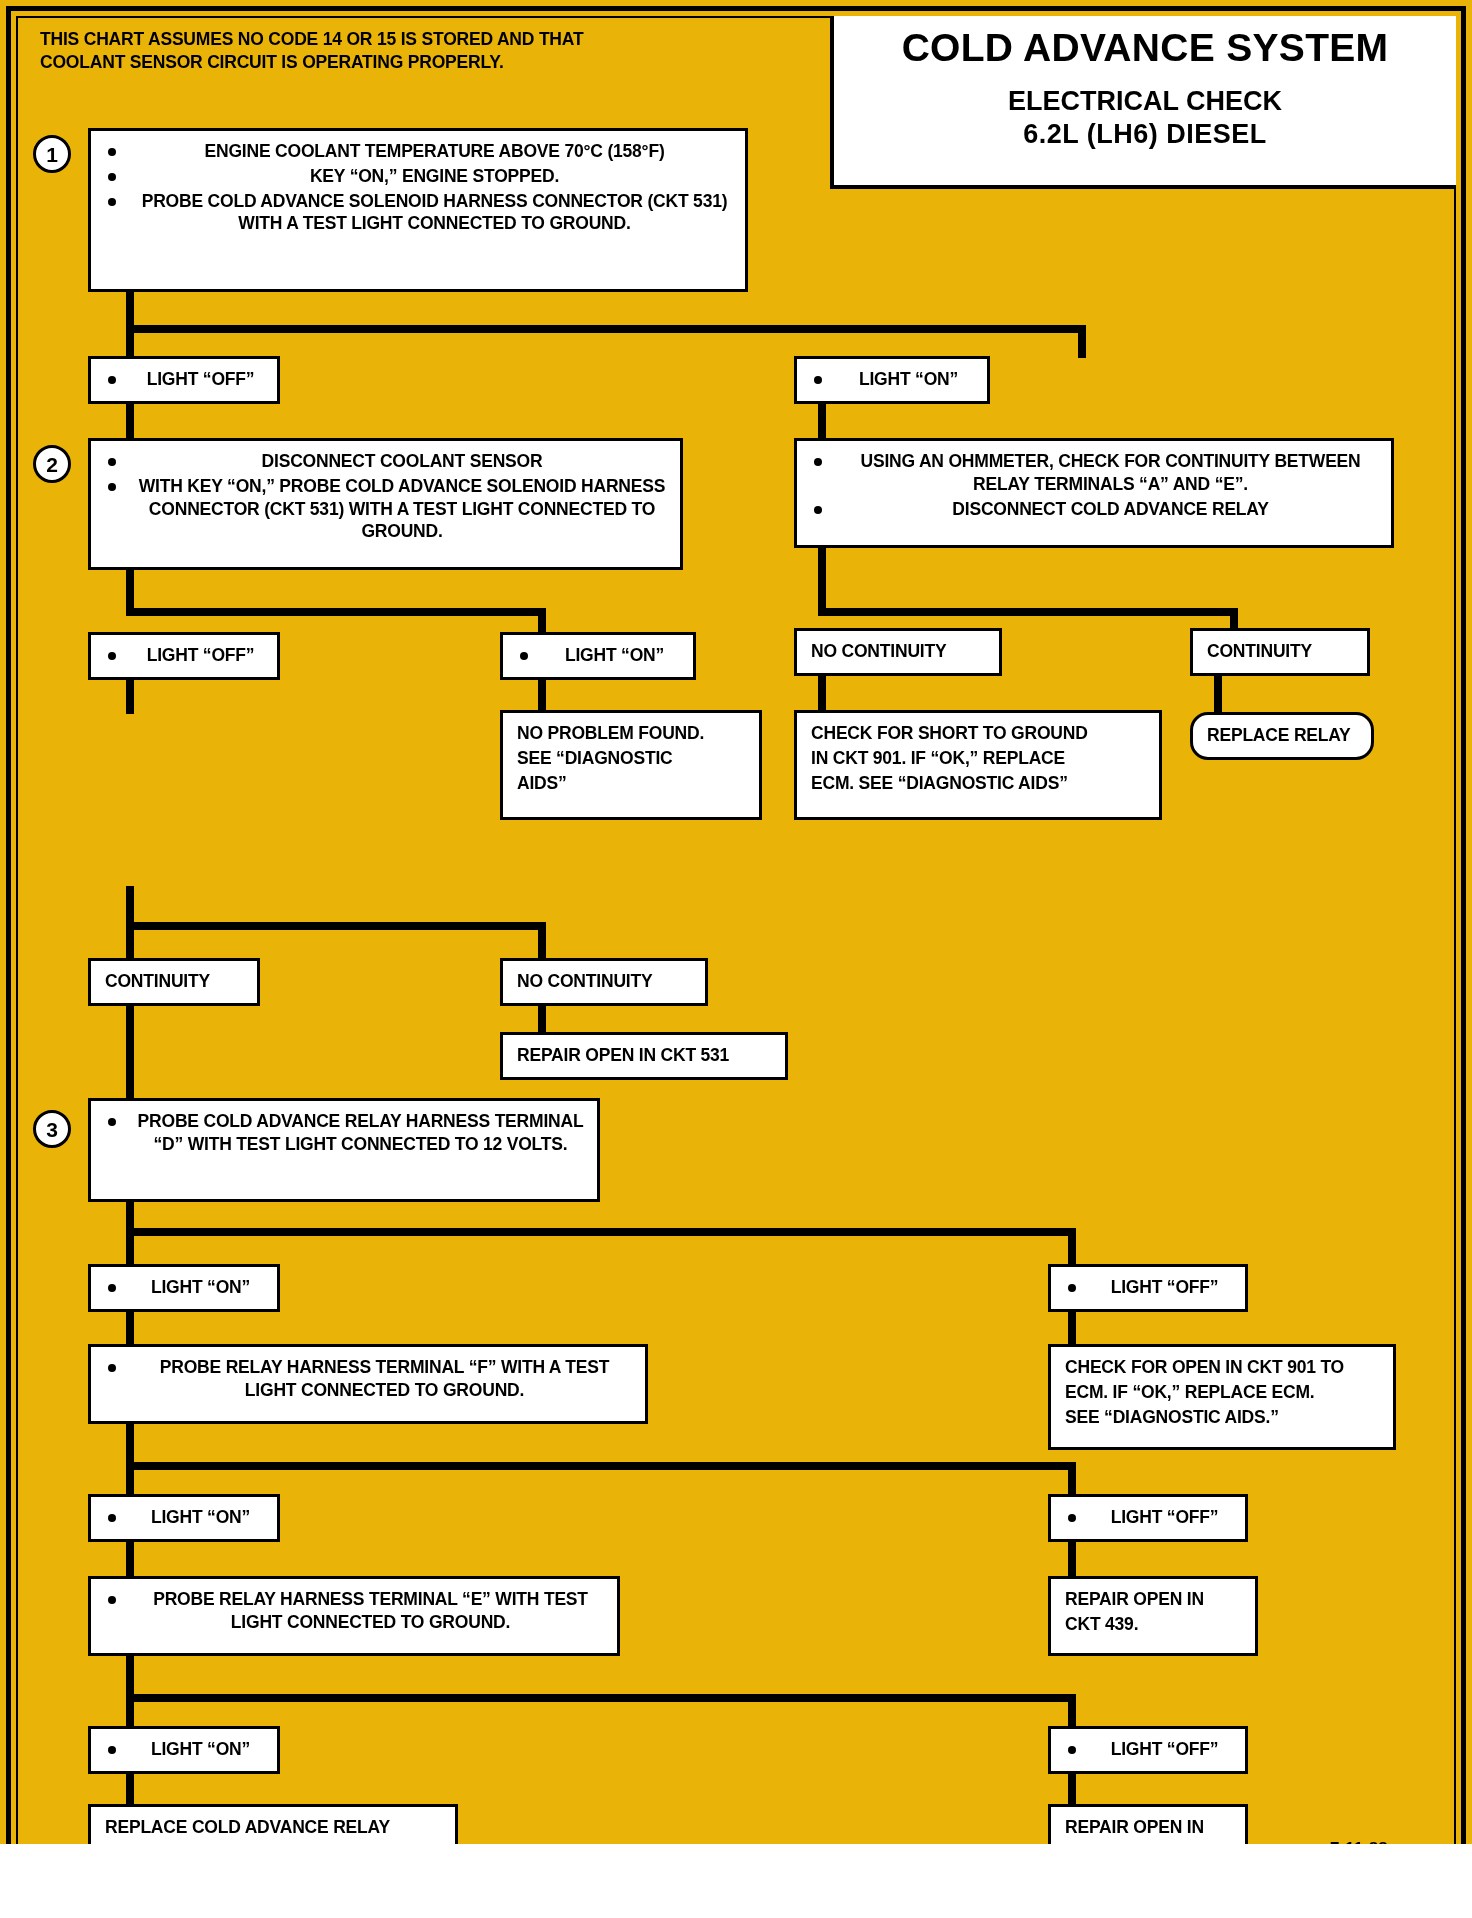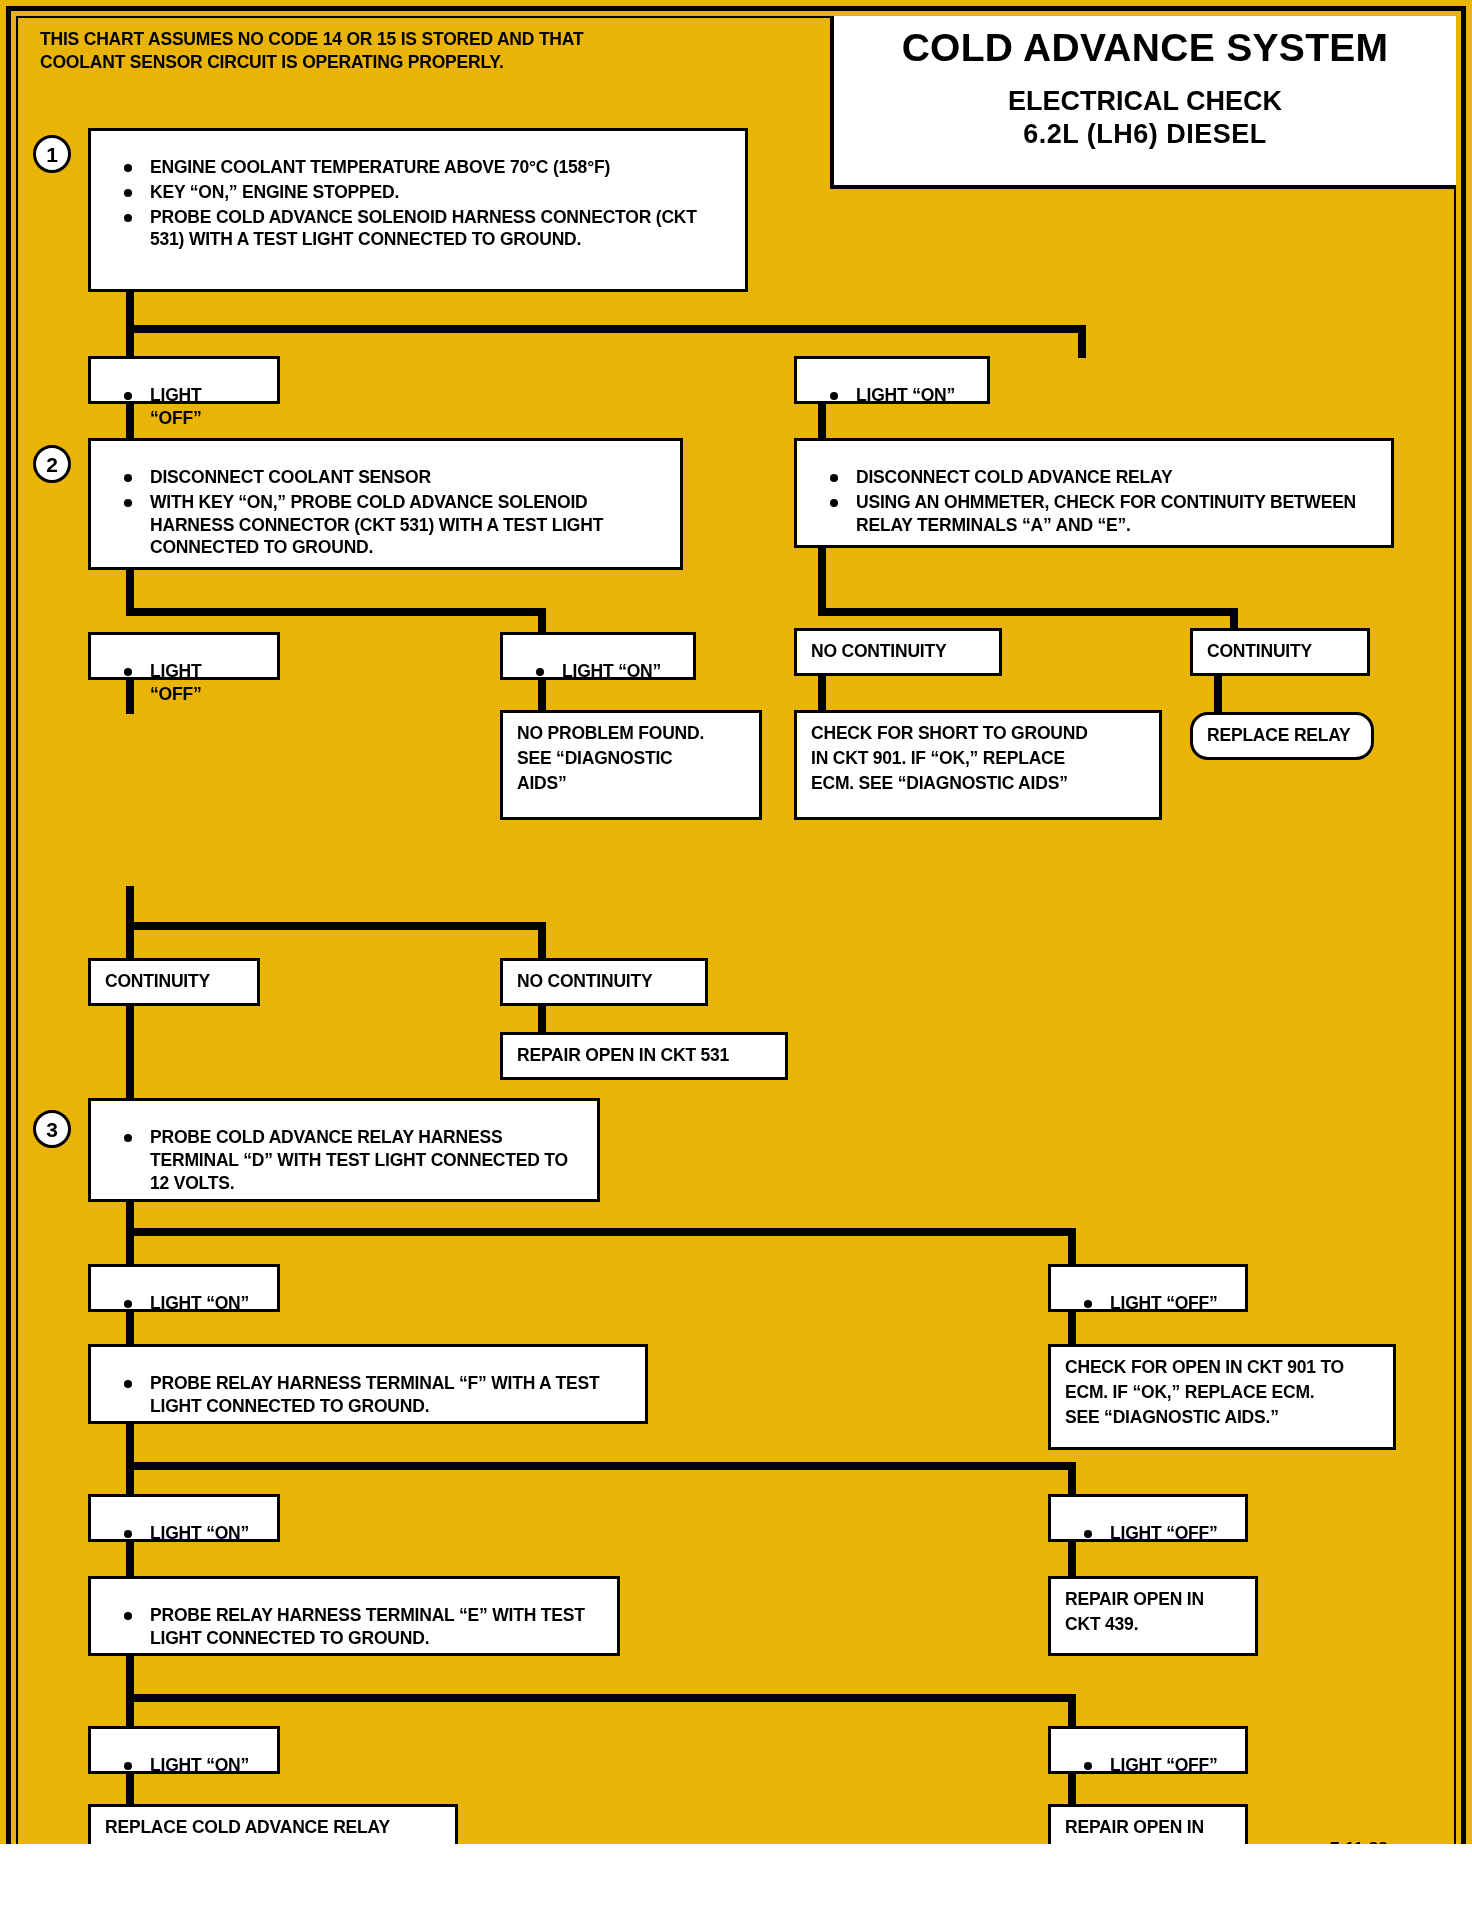--- a/index.html
+++ b/index.html
@@ -43,22 +43,23 @@
     padding: 9px 10px 9px 10px;
     font-weight: bold;
     font-size: 17.5px;
     line-height: 1.30;
     letter-spacing: -0.2px;
     z-index: 5;
   }
 
   ul.bullets {
     list-style: none;
-    margin: 16px;
+    margin: 0;
     padding: 0;
+    text-align: center;
   }
   ul.bullets > li {
     position: relative;
     padding-left: 33px;
     margin: 0 0 2px 0;
   }
   ul.bullets > li:last-child { margin-bottom: 0; }
   ul.bullets > li:before {
     content: "";
     position: absolute;
@@ -196,22 +197,22 @@
 
   <div class="box" style="left:88px; top:438px; width:595px; height:132px;">
     <ul class="bullets">
       <li>DISCONNECT COOLANT SENSOR</li>
       <li>WITH KEY “ON,” PROBE COLD ADVANCE SOLENOID HARNESS CONNECTOR (CKT 531) WITH A TEST LIGHT CONNECTED TO GROUND.</li>
     </ul>
   </div>
 
   <div class="box" style="left:794px; top:438px; width:600px; height:110px;">
     <ul class="bullets">
+      <li>USING AN OHMMETER, CHECK FOR CONTINUITY BETWEEN RELAY TERMINALS “A” AND “E”.</li>
       <li>DISCONNECT COLD ADVANCE RELAY</li>
-      <li>USING AN OHMMETER, CHECK FOR CONTINUITY BETWEEN RELAY TERMINALS “A” AND “E”.</li>
     </ul>
   </div>
 
   <div class="conn" style="left:126px; top:570px; width:8px; height:46px;"></div>
   <div class="conn" style="left:126px; top:608px; width:420px; height:8px;"></div>
   <div class="conn" style="left:538px; top:608px; width:8px; height:27px;"></div>
 
   <div class="conn" style="left:818px; top:548px; width:8px; height:68px;"></div>
   <div class="conn" style="left:818px; top:608px; width:420px; height:8px;"></div>
   <div class="conn" style="left:1230px; top:608px; width:8px; height:27px;"></div>

